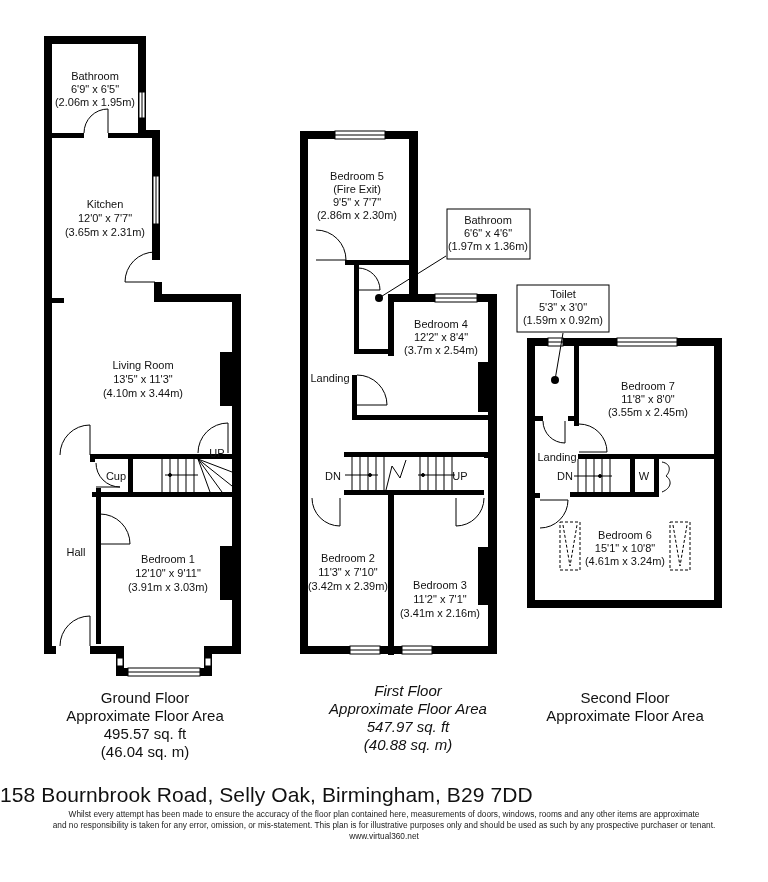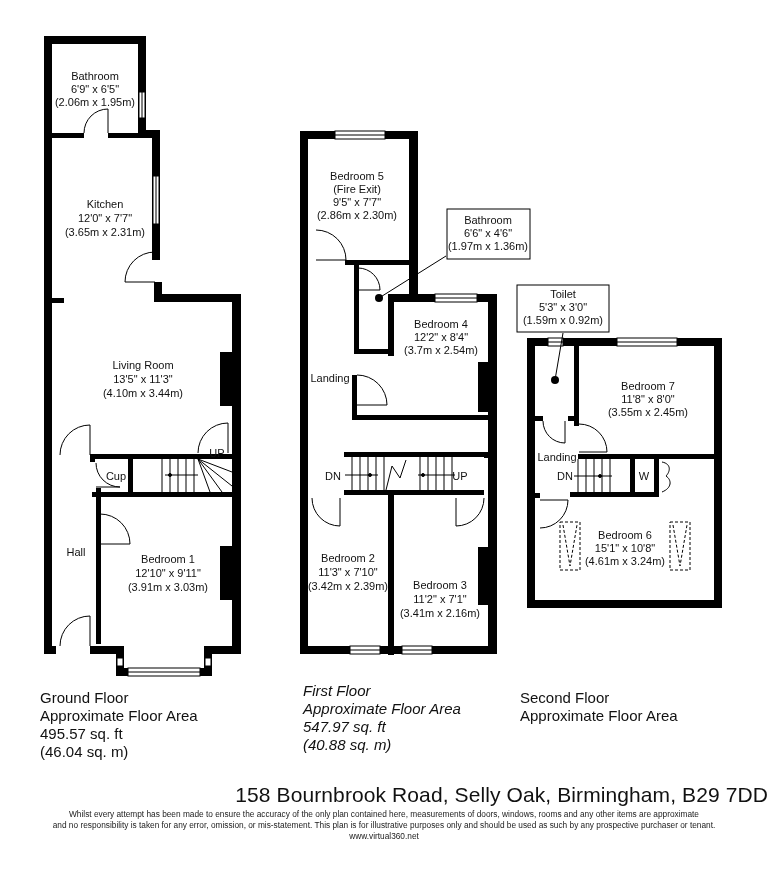--- a/index.html
+++ b/index.html
@@ -3,23 +3,23 @@
 <meta charset="utf-8">
 <style>
   html, body { margin: 0; padding: 0; background: #ffffff; }
   body { width: 768px; height: 882px; position: relative; overflow: hidden; font-family: "Liberation Sans", sans-serif; color: #000; }
   svg.plan { position: absolute; left: 0; top: 0; width: 768px; height: 882px; }
   .wall { fill: #000; }
   .win { fill: #fff; stroke: #000; stroke-width: 1; }
   .door { fill: none; stroke: #000; stroke-width: 1; }
   .thin { stroke: #000; stroke-width: 1; fill: none; }
   .lbl { font-family: "Liberation Sans", sans-serif; font-size: 11px; fill: #111; text-anchor: middle; }
-  .floor-caption { position: absolute; text-align: left; font-size: 15px; line-height: 18px; color: #111; }
+  .floor-caption { position: absolute; text-align: center; font-size: 15px; line-height: 18px; color: #111; }
   .floor-caption div { white-space: nowrap; }
-  .address { position: absolute; left: 0; width: 768px; top: 783px; text-align: right; font-size: 21px; color: #111; letter-spacing: 0.1px; }
+  .address { position: absolute; left: 0; width: 768px; top: 783px; text-align: left; font-size: 21px; color: #111; letter-spacing: 0.1px; }
   .disclaimer { position: absolute; left: 0; width: 768px; top: 809px; text-align: center; font-size: 8.3px; line-height: 11px; color: #222; }
   .disclaimer div { white-space: nowrap; }
 </style>
 </head>
 <body>
 
 <svg class="plan" viewBox="0 0 768 882" xmlns="http://www.w3.org/2000/svg">
 
   <g>
 
@@ -280,16 +280,16 @@
   <div>547.97 sq. ft</div>
   <div>(40.88 sq. m)</div>
 </div>
 <div class="floor-caption" style="left:520px; width:210px; top:689px;">
   <div>Second Floor</div>
   <div>Approximate Floor Area</div>
 </div>
 
 <div class="address">158 Bournbrook Road, Selly Oak, Birmingham, B29 7DD</div>
 <div class="disclaimer">
-  <div>Whilst every attempt has been made to ensure the accuracy of the only plan contained here, measurements of doors, windows, rooms and any other items are approximate</div>
+  <div>Whilst every attempt has been made to ensure the accuracy of the floor plan contained here, measurements of doors, windows, rooms and any other items are approximate</div>
   <div>and no responsibility is taken for any error, omission, or mis-statement. This plan is for illustrative purposes only and should be used as such by any prospective purchaser or tenant.</div>
   <div>www.virtual360.net</div>
 </div>
 
 </body></html>

